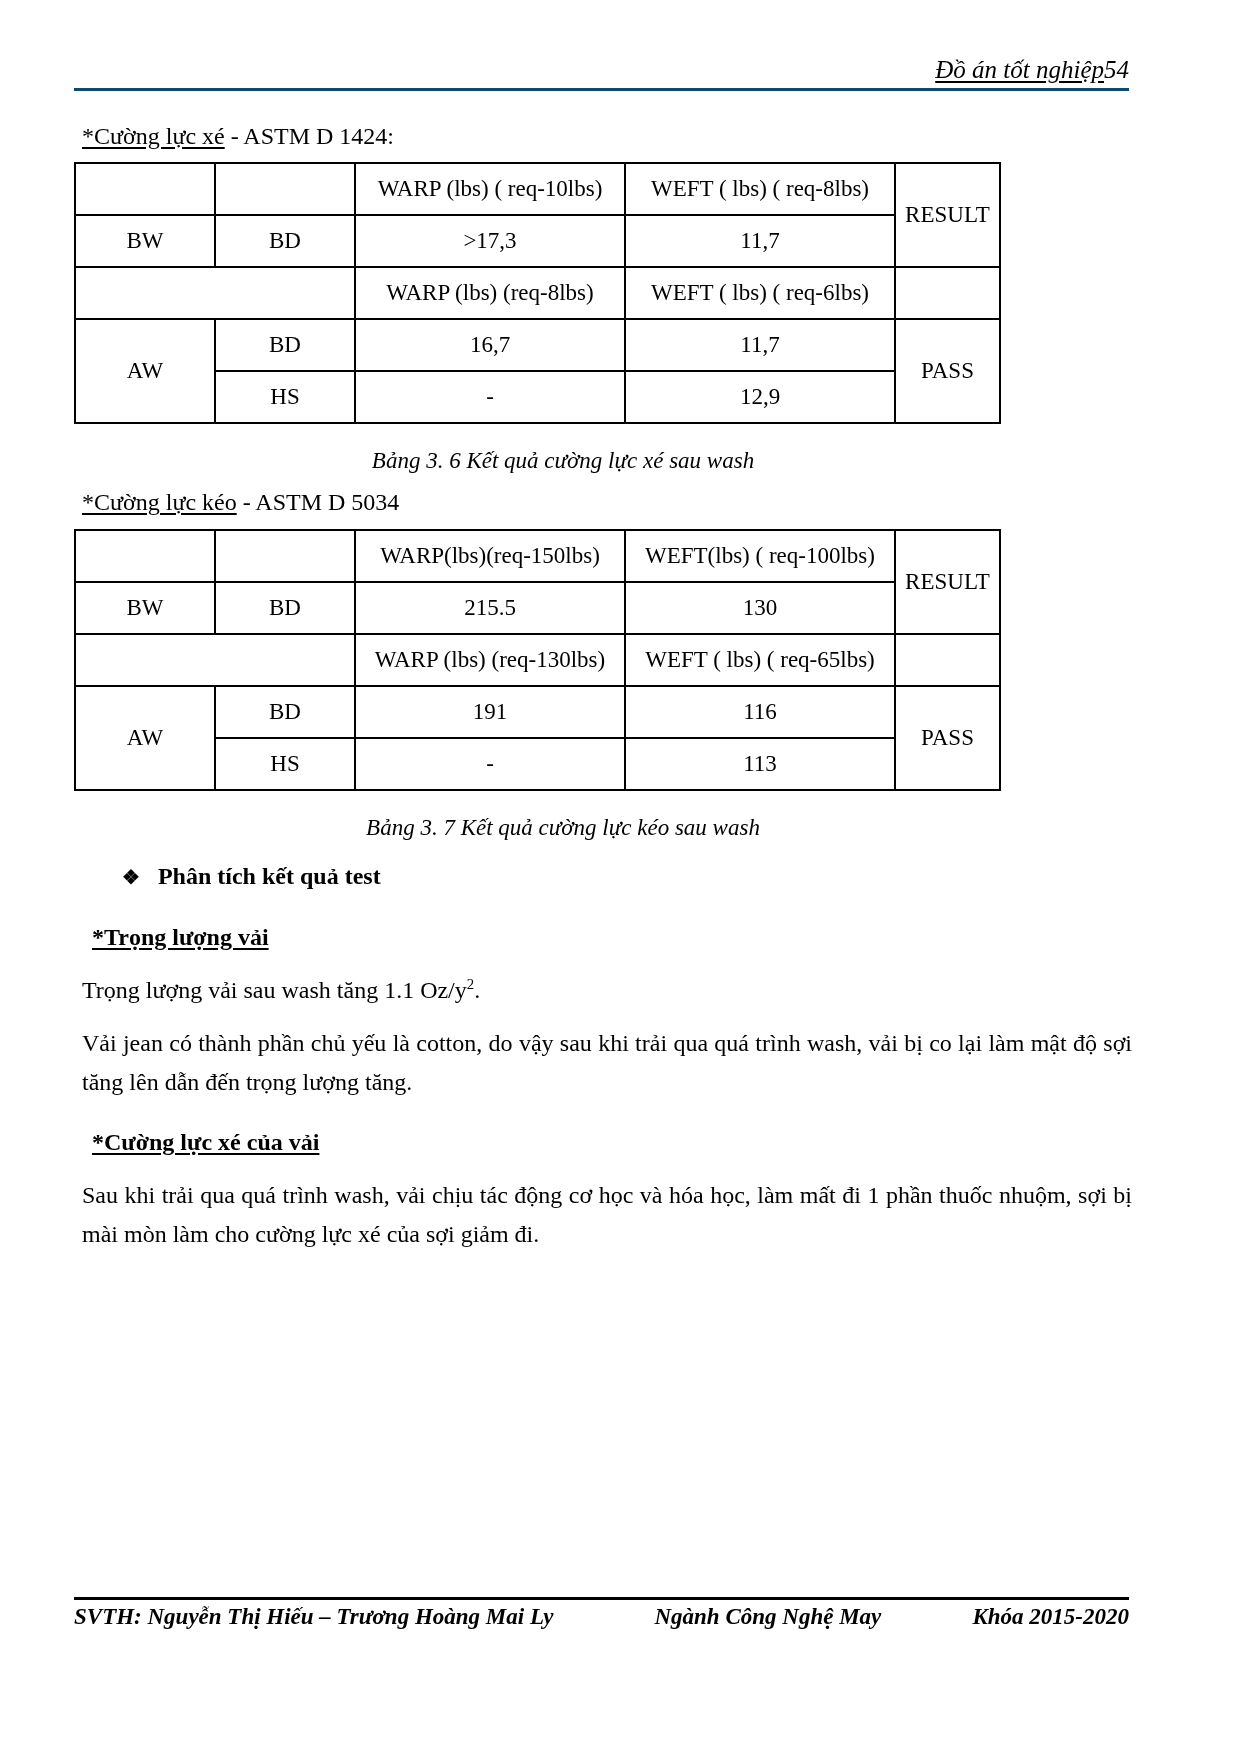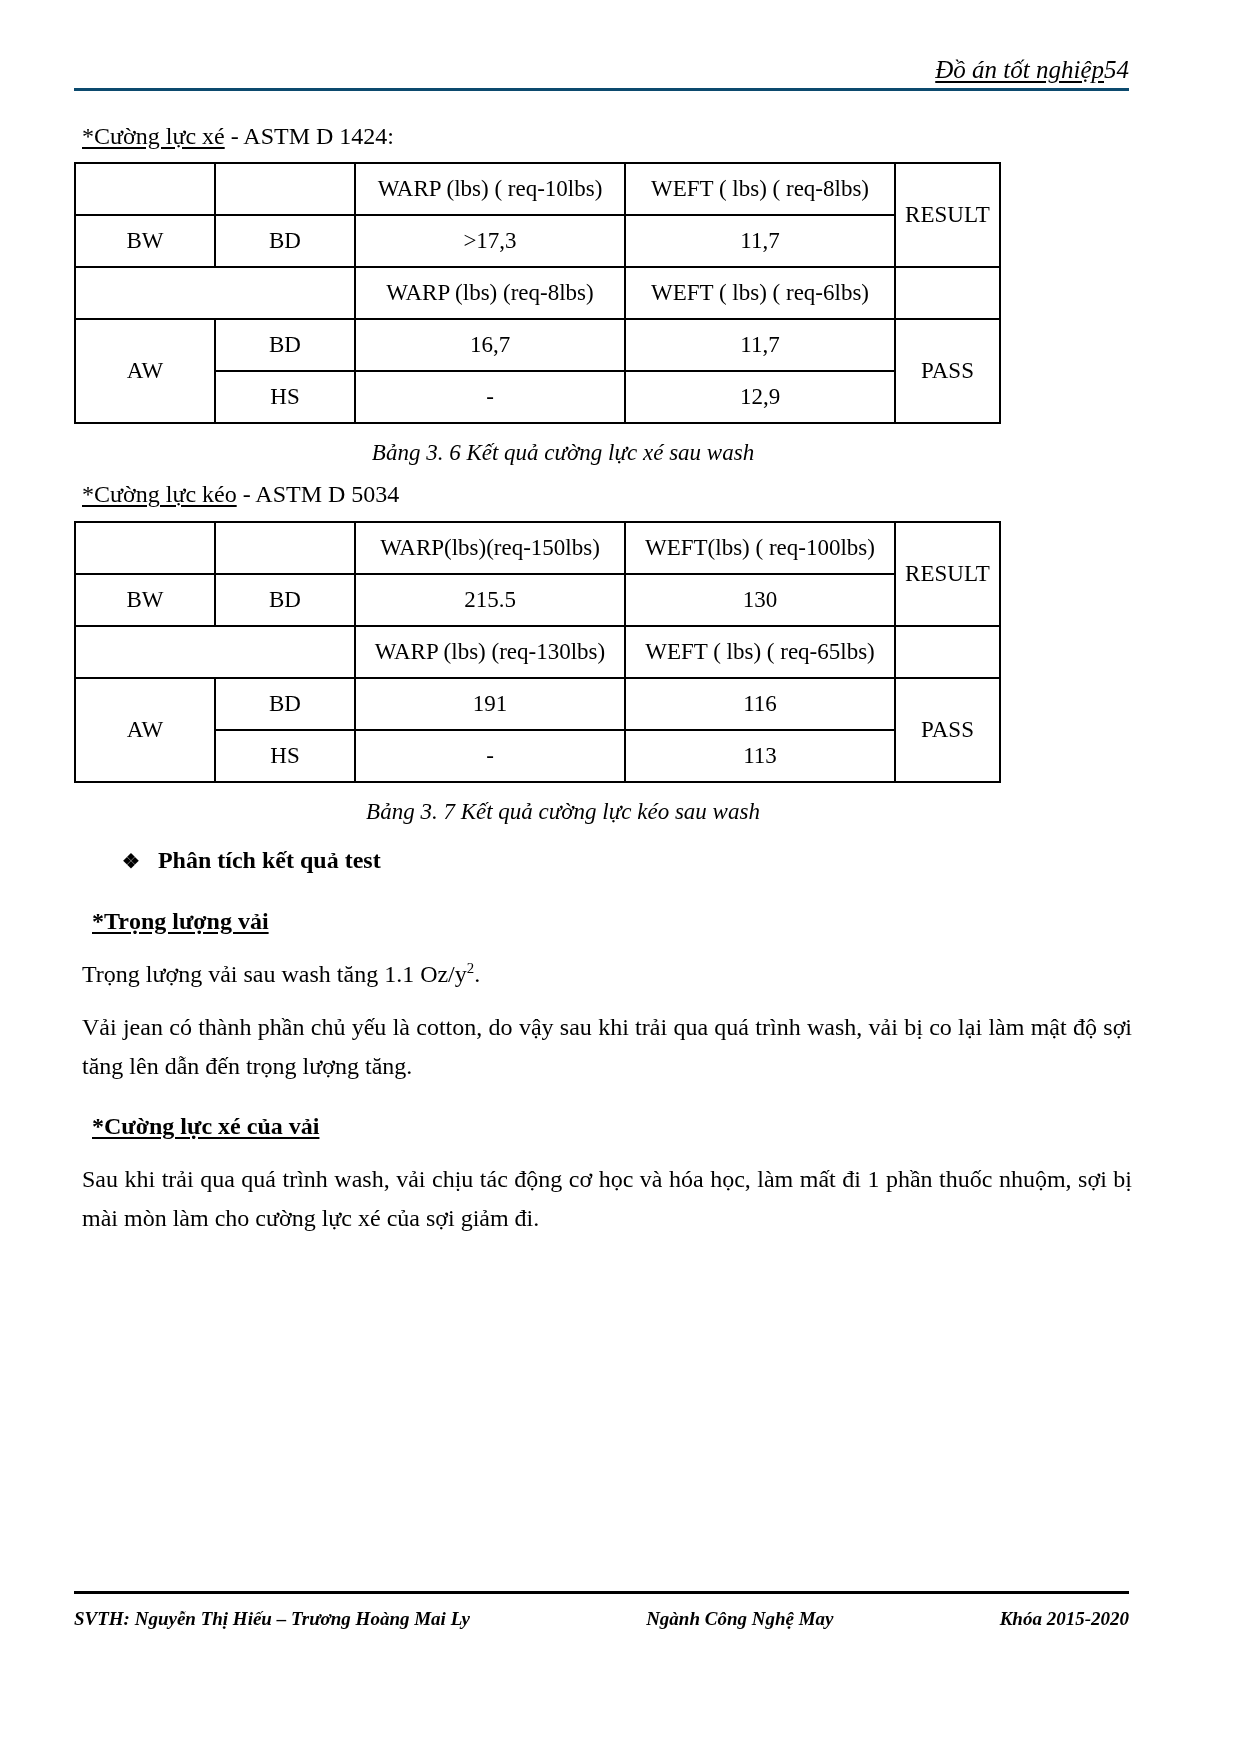--- a/index.html
+++ b/index.html
@@ -81,21 +81,21 @@
   .col-a { width: 140px; }
   .col-b { width: 140px; }
   .col-c { width: 270px; }
   .col-d { width: 270px; }
   .col-e { width: 105px; }
 
   .caption {
     text-align: center;
     font-style: italic;
     font-size: 23px;
-    margin: 16px 0 6px 0;
+    margin: 24px 0 6px 0;
     width: 950px;
     margin-left: 14px;
   }
 
   
   .bullet-heading {
     font-size: 24px;
     font-weight: bold;
     margin: 22px 0 16px 48px;
     display: flex;
@@ -127,27 +127,27 @@
   }
   sup { font-size: 0.62em; vertical-align: super; }
 
   
   .footer {
     position: absolute;
     left: 74px;
     bottom: 124px;
     width: 1055px;
     border-top: 3px solid #000;
-    padding-top: 14px;
+    padding-top: 4px;
     display: flex;
     justify-content: space-between;
     align-items: baseline;
     font-style: italic;
     font-weight: bold;
-    font-size: 19px;
+    font-size: 23px;
   }
   .footer-mid { margin-left: 10px; }
 </style>
 </head>
 <body>
 
 <div class="page">
 
   <div class="header">
     <div class="header-title">Đồ án tốt nghiệp</div>

